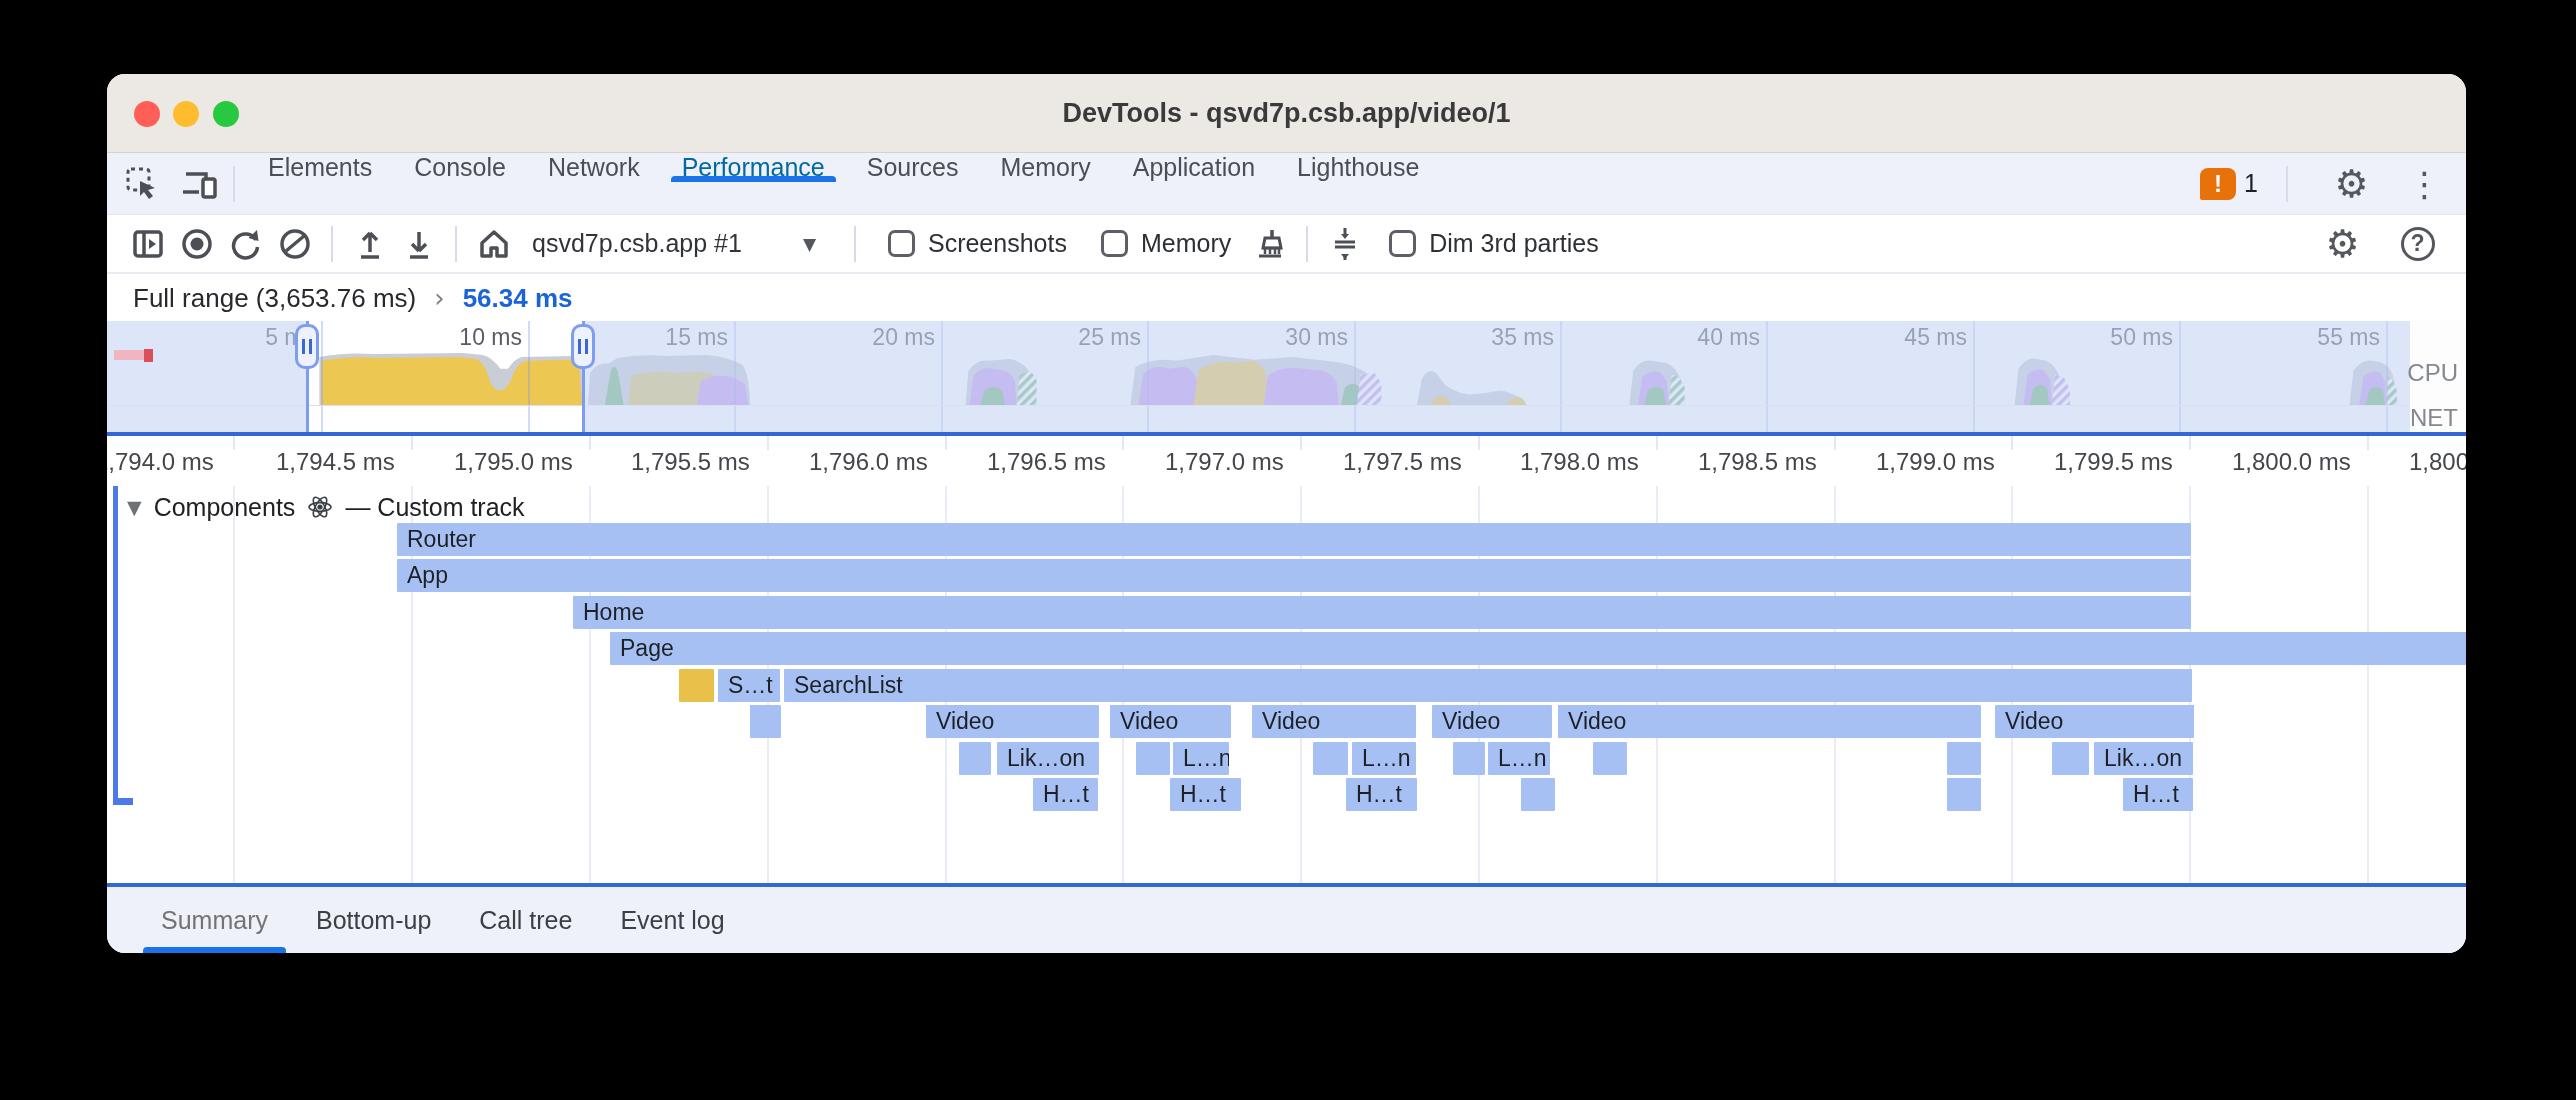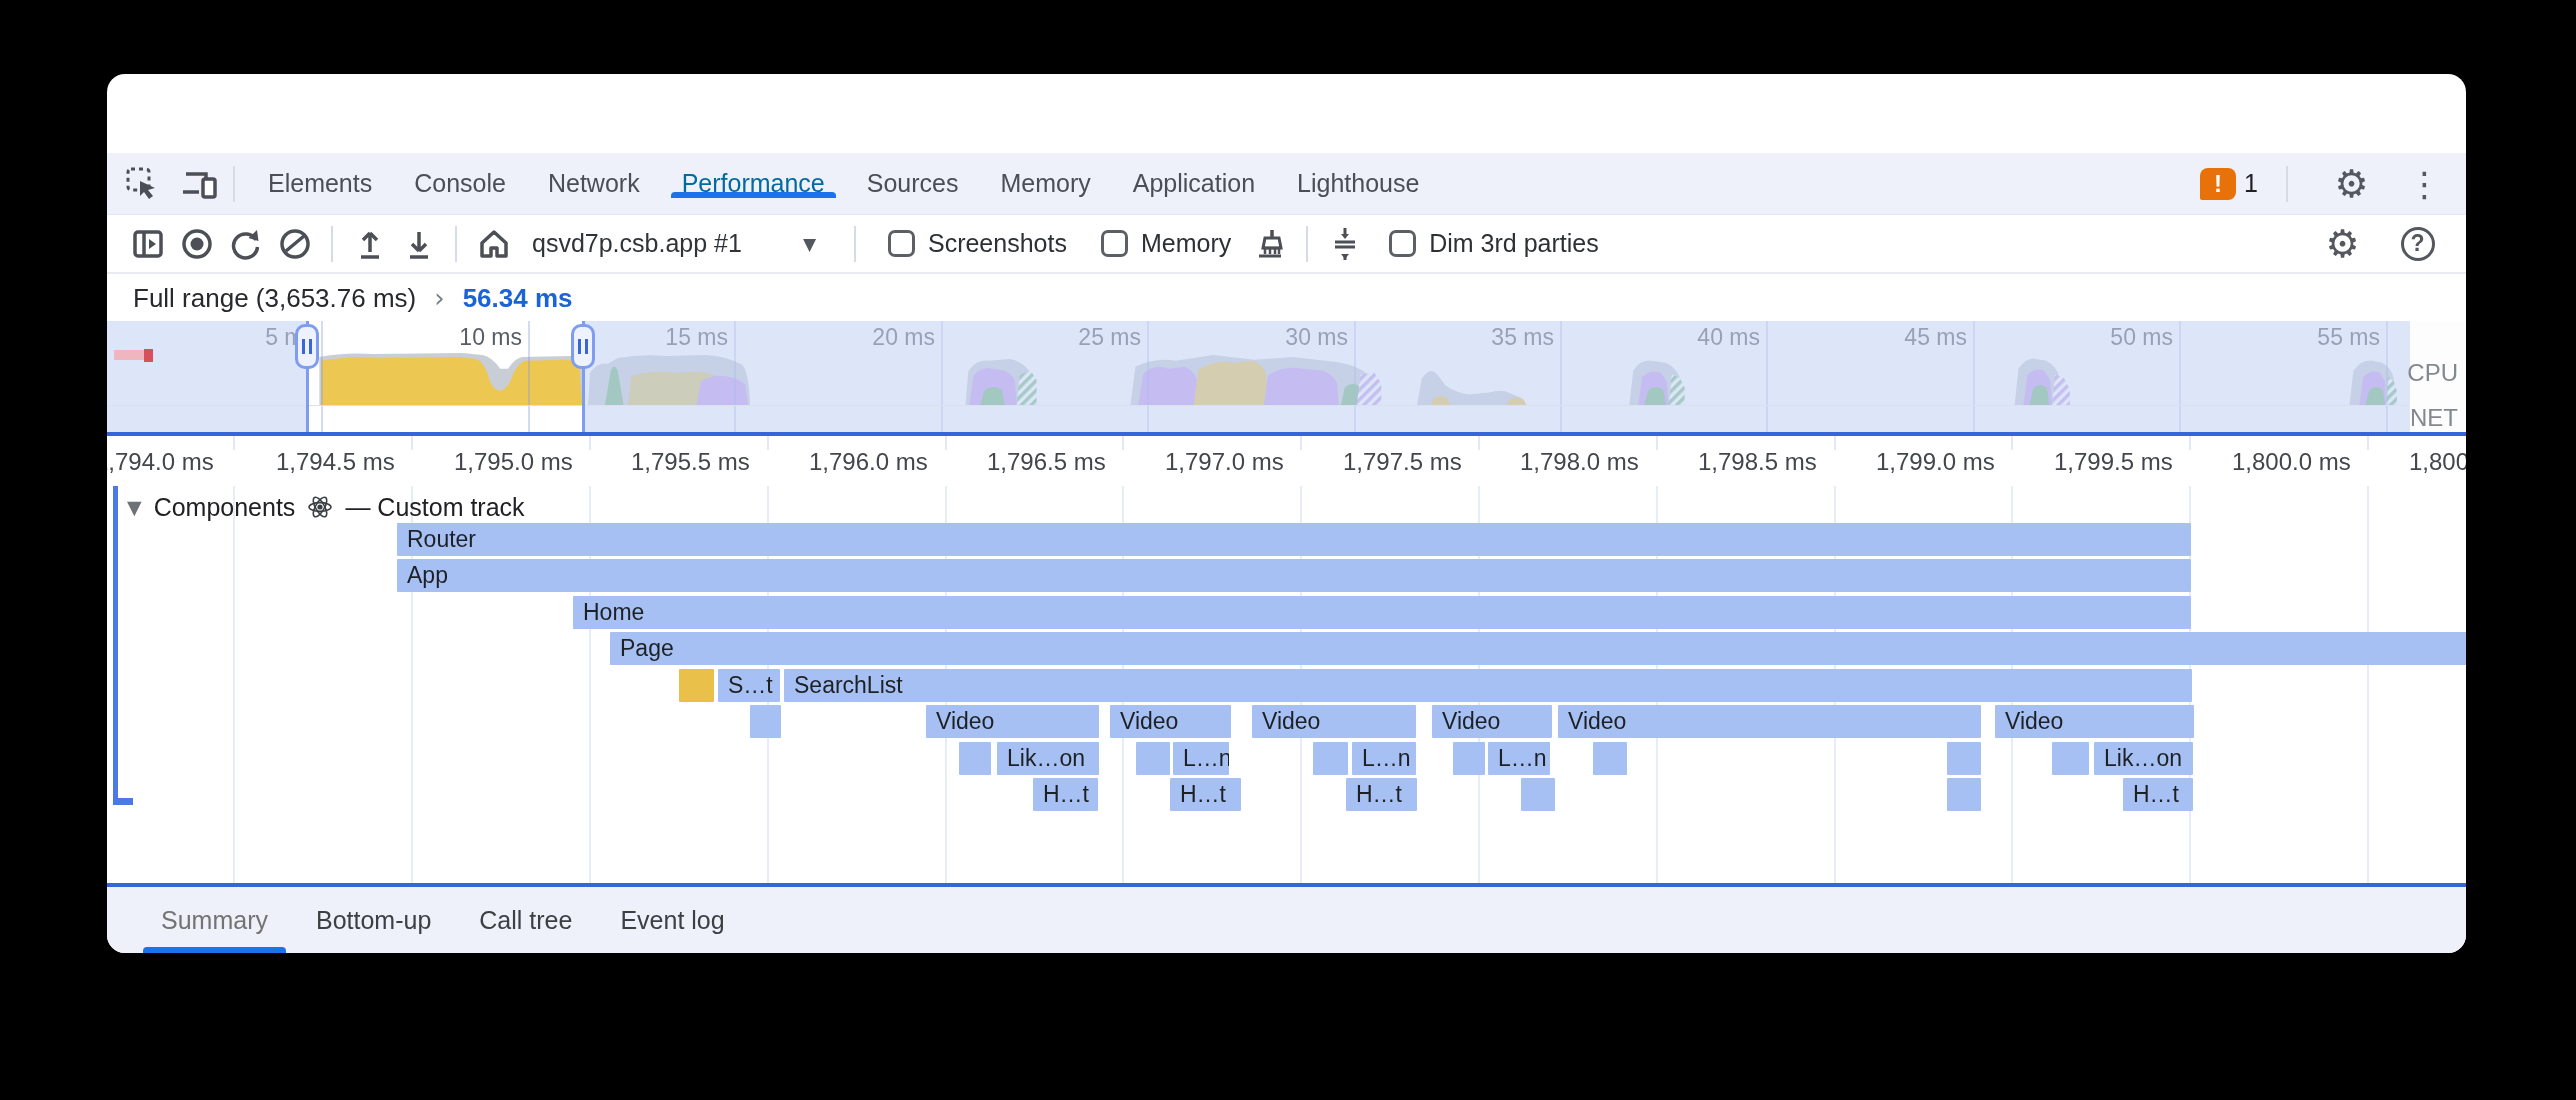--- a/index.html
+++ b/index.html
@@ -19,21 +19,21 @@
   .light.green{left:106px;background:#28c840;}
   .wtitle{position:absolute;left:0;right:0;top:0;height:79px;line-height:79px;text-align:center;
           font-size:27px;font-weight:bold;color:#3a3a3c;}
 
   
   .tabrow{position:absolute;left:0;top:79px;width:100%;height:62px;background:#EEF1F9;
           border-bottom:1px solid #e2e6ef;display:flex;align-items:center;}
   .tabrow .iconbtn{margin-left:14px;}
   .iconbtn{width:43px;height:43px;display:flex;align-items:center;justify-content:center;flex:0 0 auto;border-radius:6px;}
   .vsep{width:2px;height:36px;background:#d6dbe7;margin:0 12px;flex:0 0 auto;}
-  .ptabs{display:flex;height:100%;align-items:center;}
+  .ptabs{display:flex;height:100%;align-items:flex-start;}
   .ptab{position:relative;display:flex;align-items:center;padding:0 21px;font-size:25px;color:#4a4e55;cursor:default;}
   .ptab.active{color:#0369a1;}
   .ptab.active::after{content:"";position:absolute;left:10px;right:10px;bottom:0;height:6px;
                       border-radius:4px 4px 0 0;background:#1a73e8;}
   .tabrow-right{margin-left:auto;display:flex;align-items:center;gap:16px;padding-right:20px;}
   .warnbadge{display:flex;align-items:center;gap:8px;}
   .warnbox{width:36px;height:32px;background:#E8710A;border-radius:8px 8px 8px 2px;color:#fff;
            font-size:24px;font-weight:bold;display:flex;align-items:center;justify-content:center;}
   .warncount{font-size:25px;color:#202124;}
   .gearchar{font-size:38px;color:#54575d;line-height:1;}
@@ -102,20 +102,26 @@
                       border-radius:4px 4px 0 0;background:#1a73e8;}
 
   svg.icon{display:block;}
 </style>
 </head>
 <body>
 
 <div class="stage">
   <div class="window">
 
+    <div class="titlebar">
+      <div class="light red"></div>
+      <div class="light yellow"></div>
+      <div class="light green"></div>
+      <div class="wtitle">DevTools - qsvd7p.csb.app/video/1</div>
+    </div>
 
     <div class="tabrow">
       <div class="iconbtn">
         <svg class="icon" width="36" height="36" viewBox="0 0 36 36">
           <rect x="3" y="3" width="21" height="21" rx="3" fill="none" stroke="#4c4f55" stroke-width="3" stroke-dasharray="4 4"></rect>
           <path d="M15,15 L30,22 L23,24 L28,30 L24,33 L19,26 L15,30 Z" fill="#4c4f55"></path>
         </svg>
       </div>
       <div class="iconbtn">
         <svg class="icon" width="38" height="36" viewBox="0 0 38 36">

